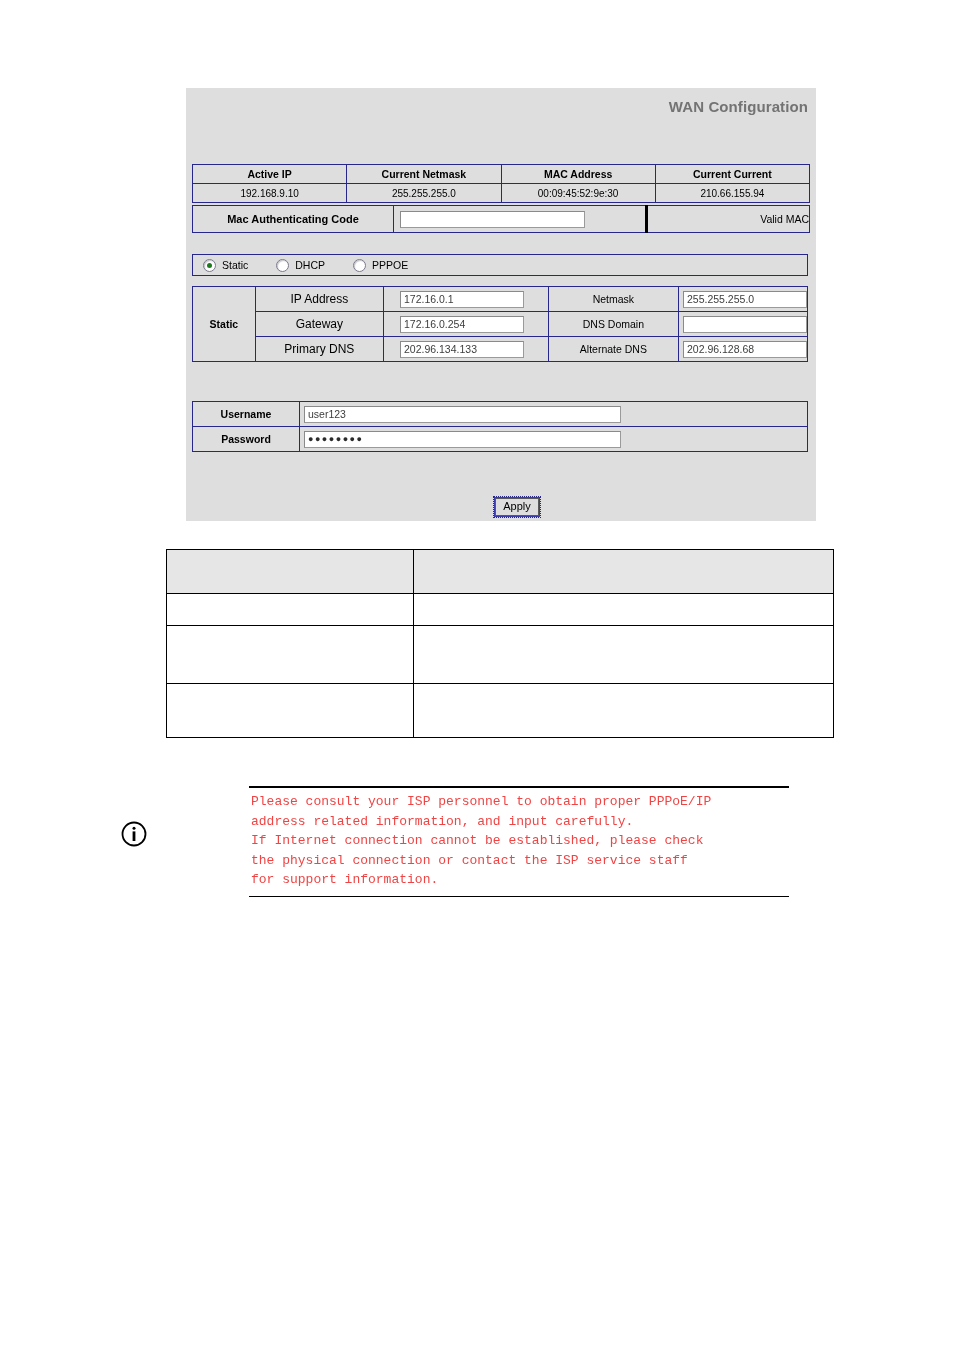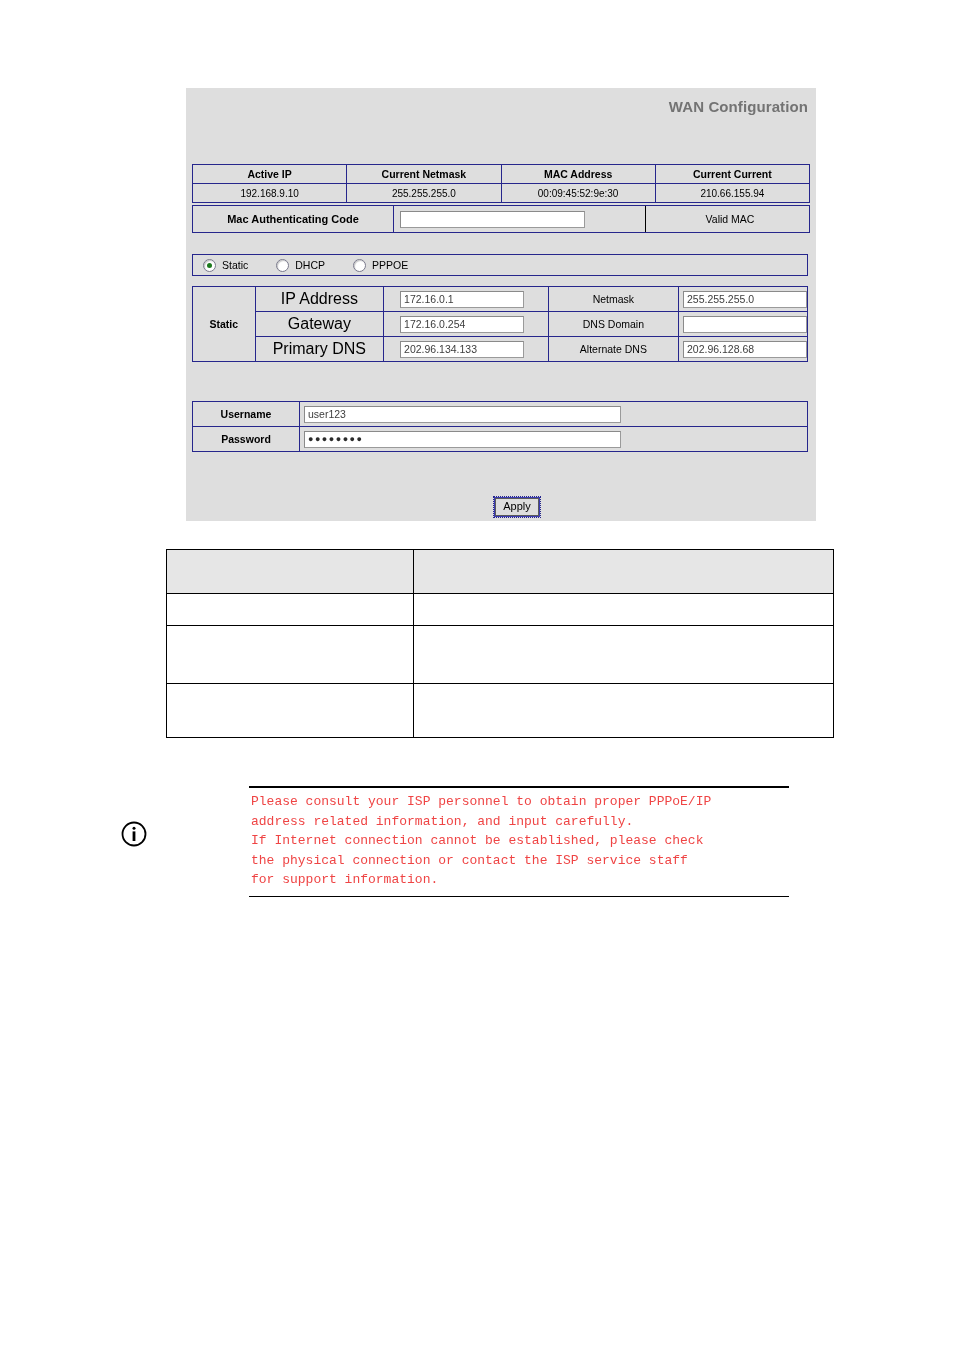--- a/index.html
+++ b/index.html
@@ -81,22 +81,22 @@
     font-weight: bold;
     font-size: 11px;
   }
   #mac-table .fieldcell {
     width: 245px;
     border-right: none;
     text-align: left;
     padding-left: 6px;
   }
   #mac-table .validcell {
-    border-left: 1px solid #000000;
-    text-align: center;
+    border-left: 3px solid #000000;
+    text-align: right;
     padding-left: 5px;
     font-size: 10.5px;
   }
 
   
   #mode-row {
     position: absolute;
     left: 6px;
     top: 166px;
     width: 616px;
@@ -144,21 +144,21 @@
     left: 6px;
     top: 198px;
     width: 616px;
   }
   #static-table td { height: 24px; }
   #static-table .sec {
     width: 62px;
     font-weight: bold;
     font-size: 10.5px;
   }
-  #static-table .lbl  { width: 128px; font-size: 16px; }
+  #static-table .lbl  { width: 128px; font-size: 12px; }
   #static-table .fld  { width: 148px; text-align: left; padding-left: 16px; margin-top: 24px; }
   #static-table .lbl2 { width: 130px; font-size: 10.5px; }
   #static-table .fld2 { text-align: left; padding-left: 4px; }
 
   
   #pppoe-table {
     left: 6px;
     top: 313px;
     width: 616px;
   }

